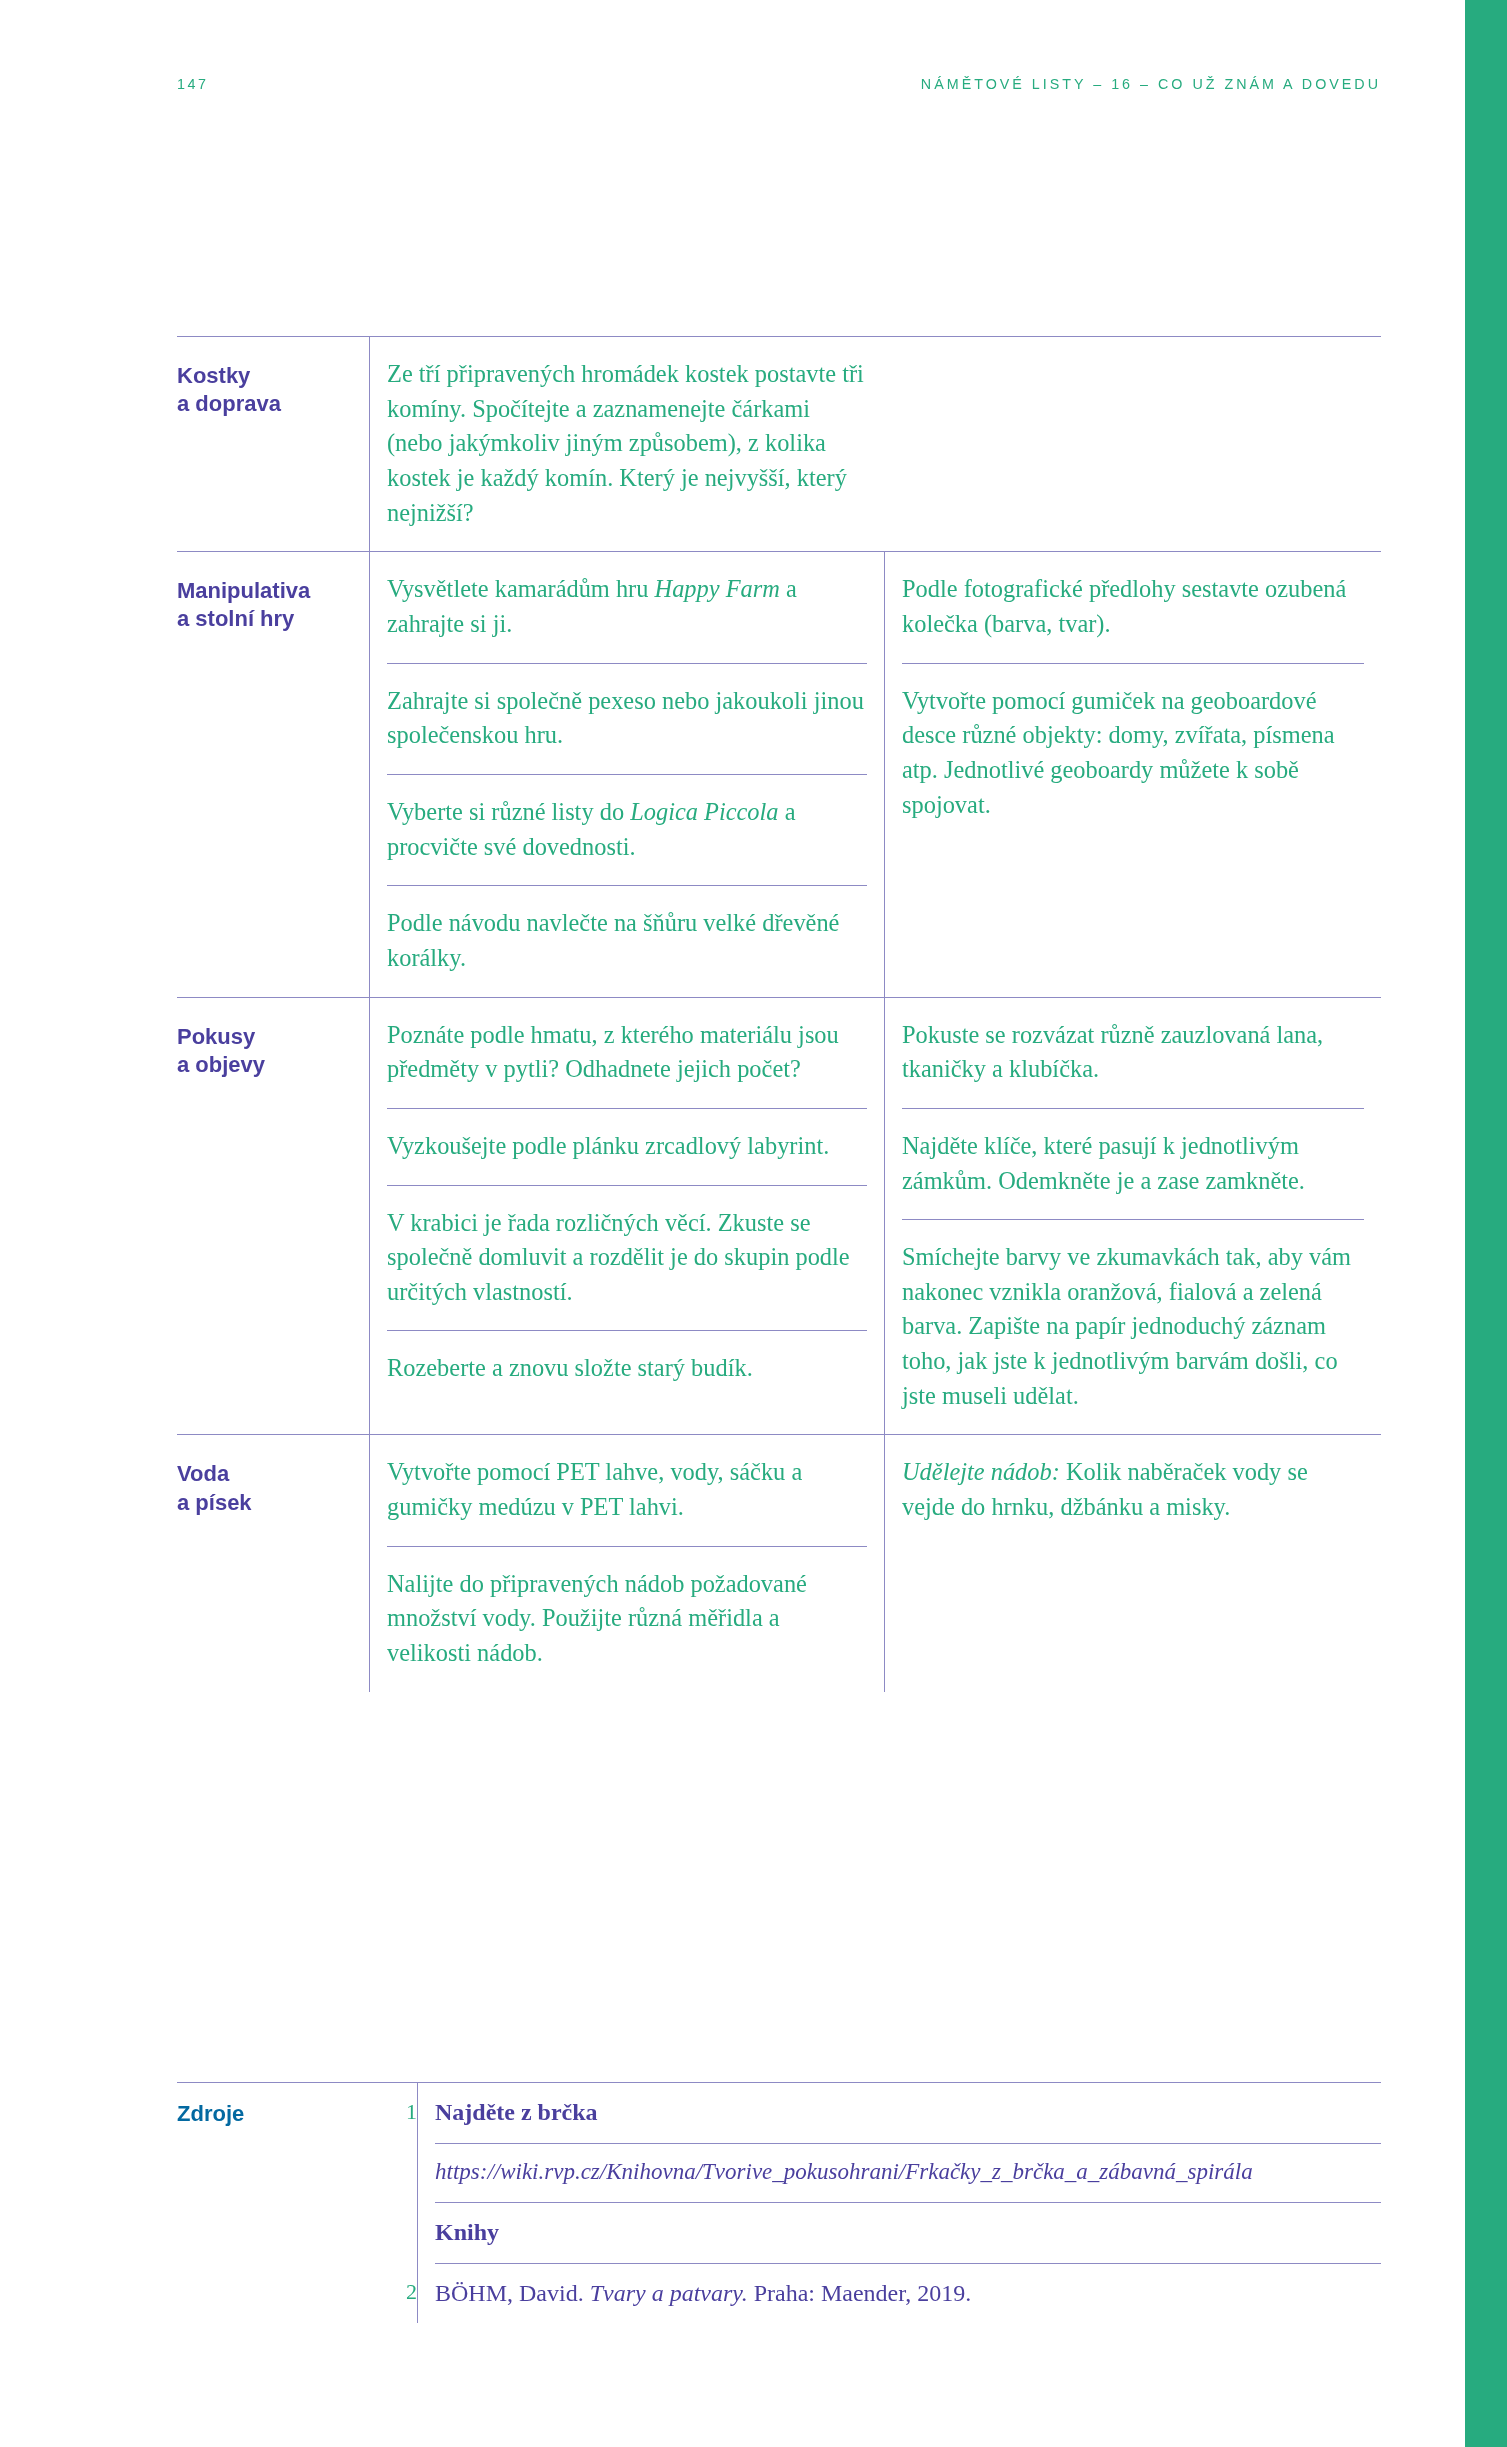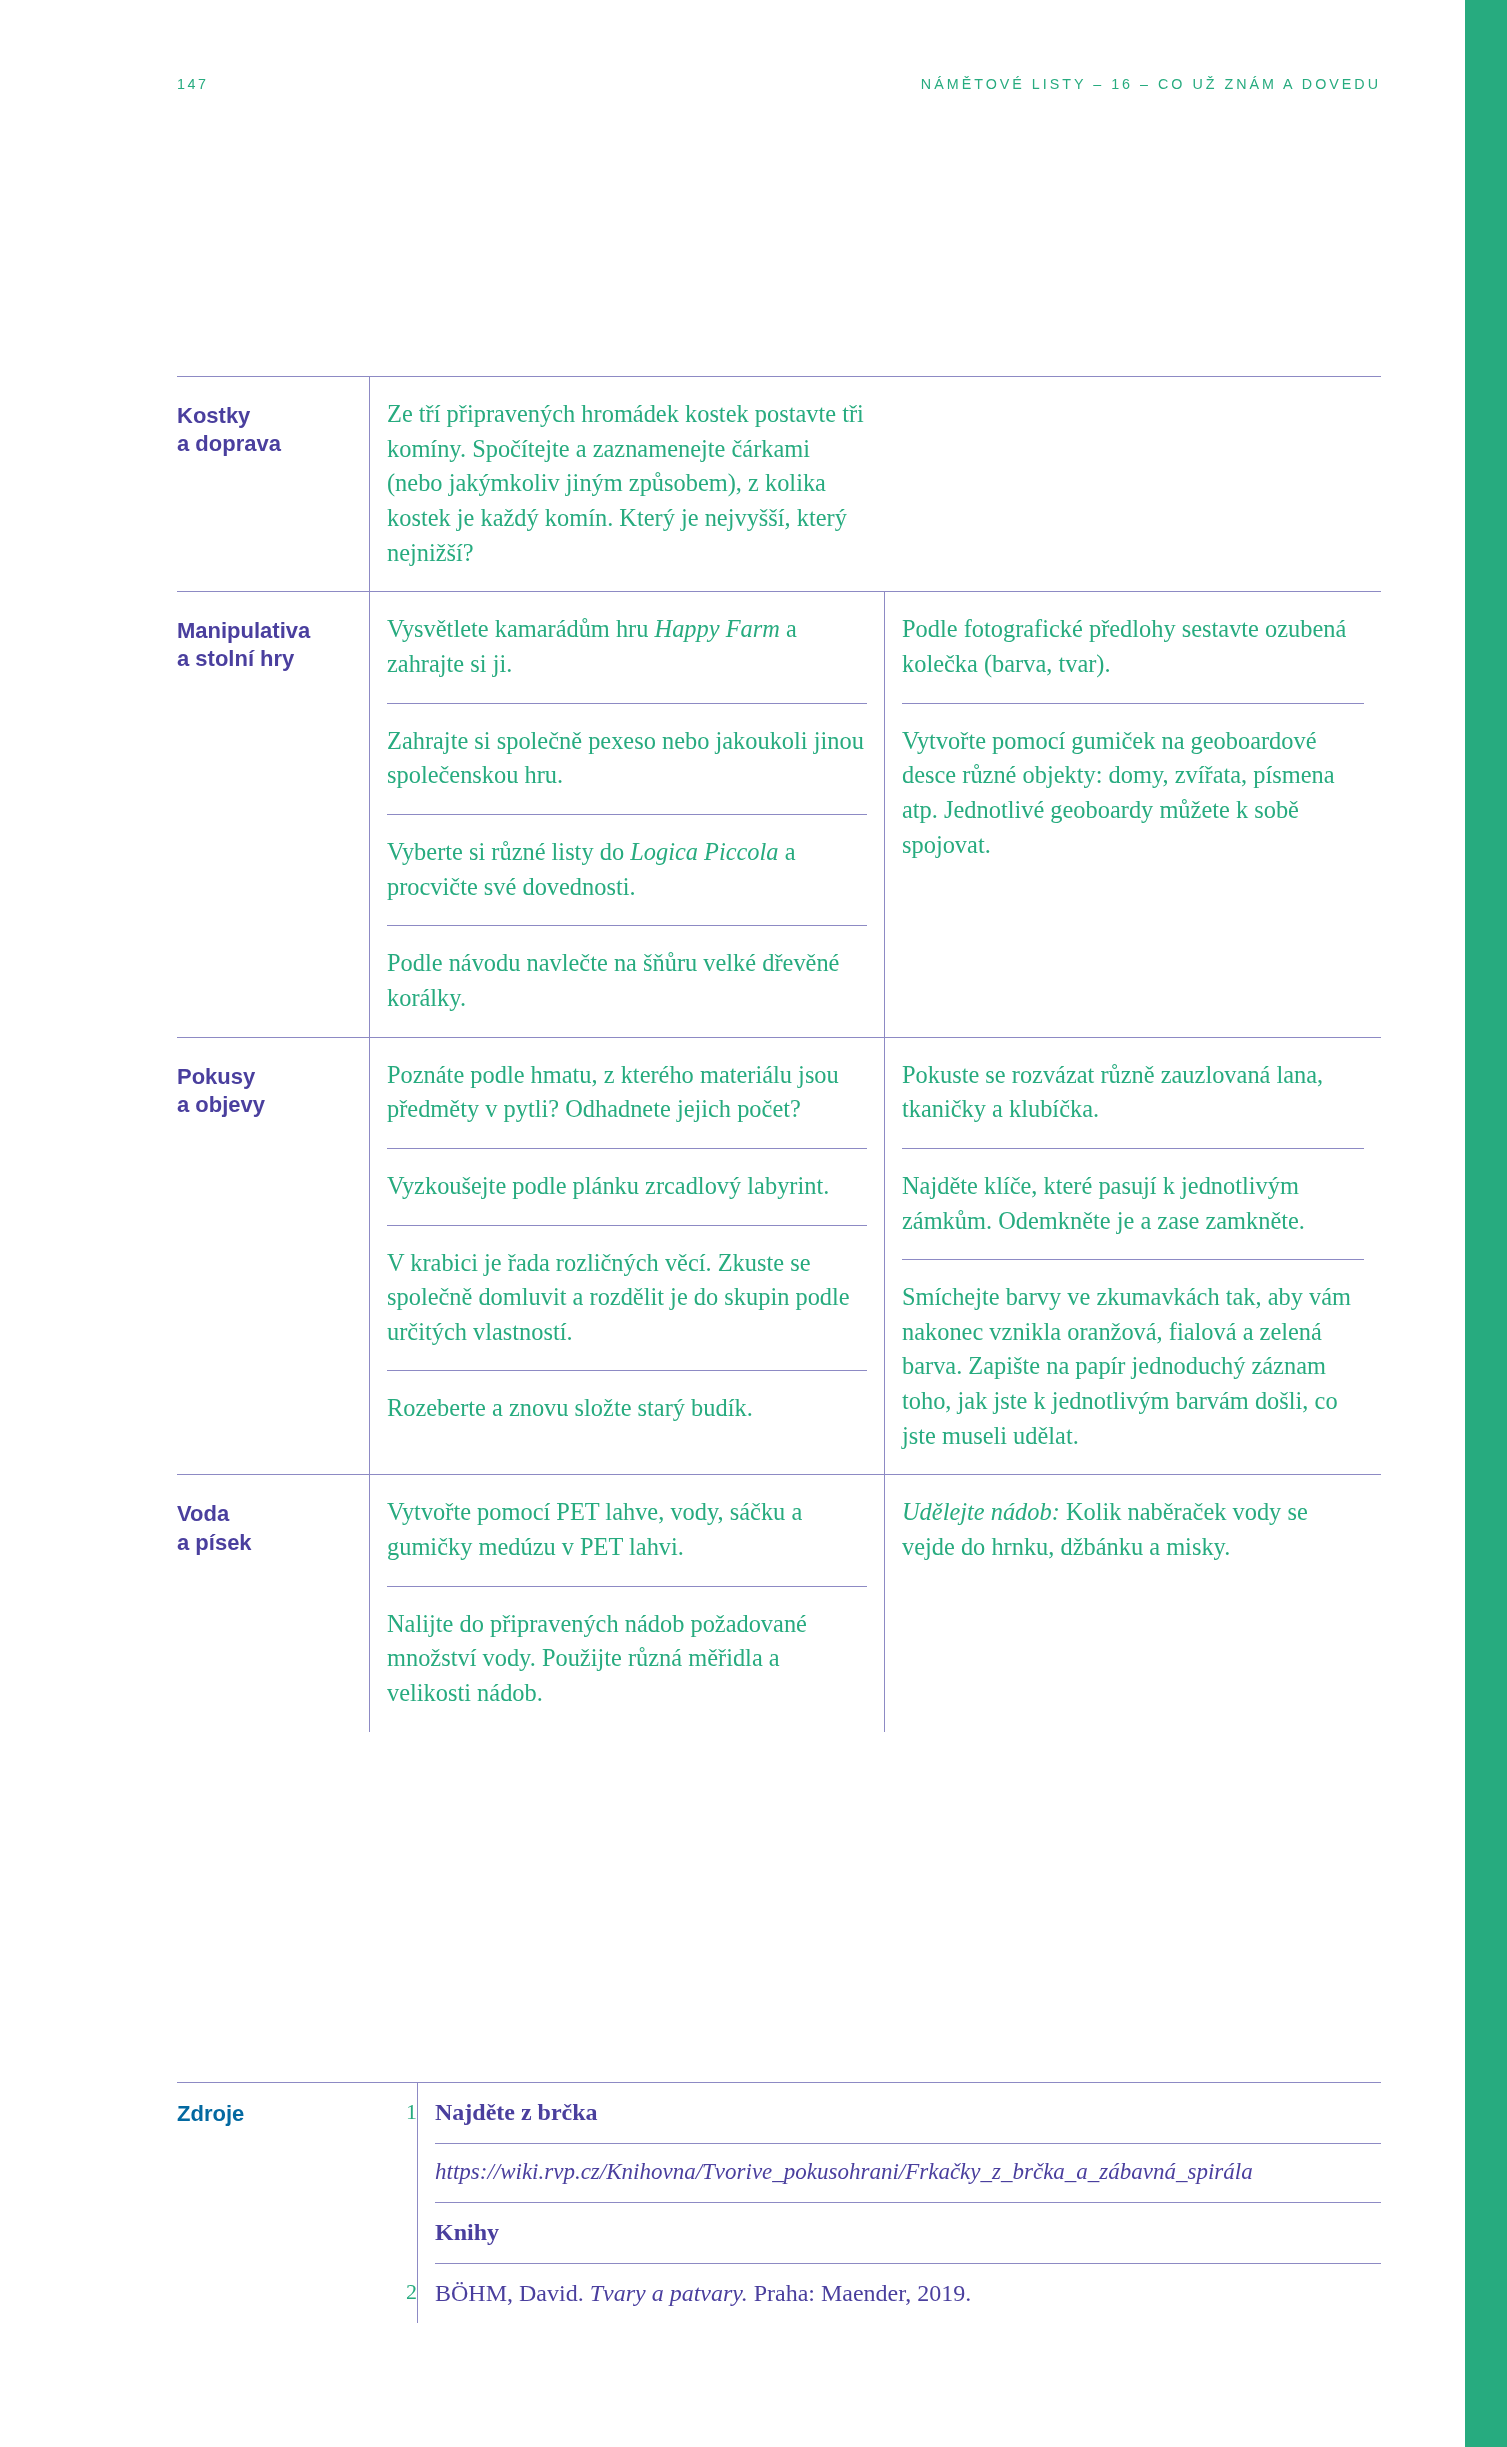--- a/index.html
+++ b/index.html
@@ -52,21 +52,20 @@
     color: #27ab7f;
     white-space: nowrap;
   }
 
   
   .table {
     position: absolute;
     left: 177px;
     top: 336px;
     width: 1204px;
-    margin-top: 40px;
   }
   .section {
     position: relative;
     border-top: 1.9px solid #8d8ac4;
     display: flex;
     align-items: stretch;
   }
   .cat-col {
     width: 192px;
     flex: 0 0 192px;

